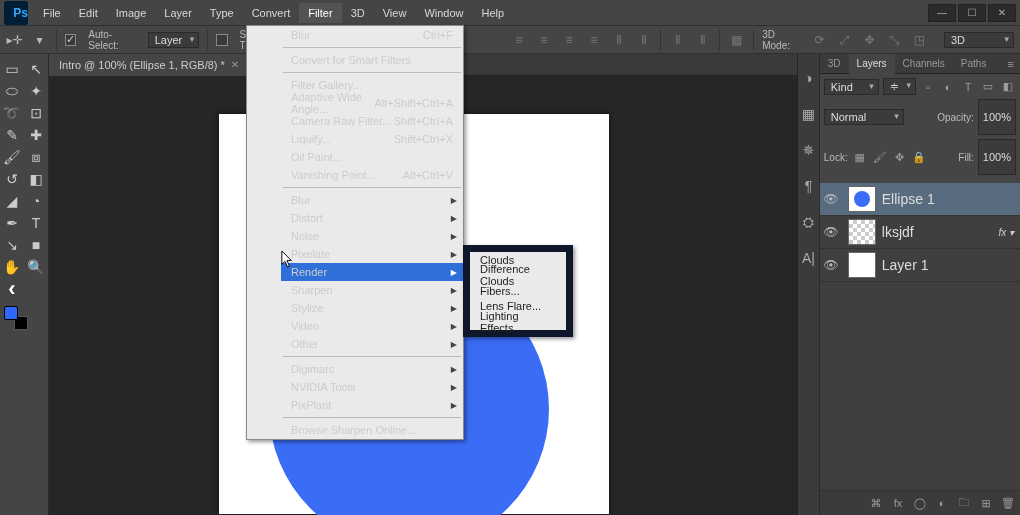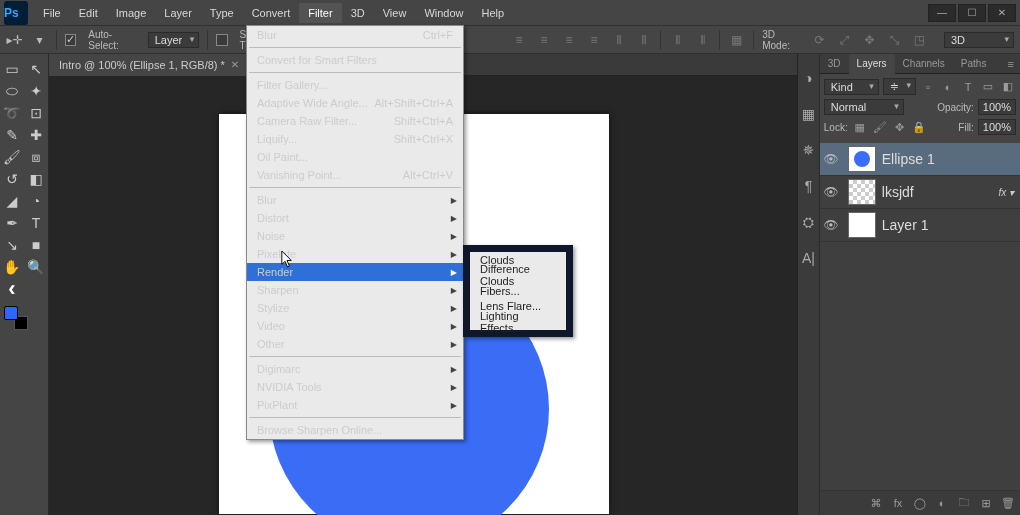--- a/index.html
+++ b/index.html
@@ -1,57 +1,57 @@
 <!DOCTYPE html>
 <html><head>
 <meta charset="utf-8">
 <style>
 * { margin:0; padding:0; box-sizing:border-box; font-family:"Segoe UI",Tahoma,sans-serif; font-size:11px; color:#ccc; user-select:none; }
 body { background:#454545; width:1020px; height:515px; overflow:hidden; position:relative; }
 
 
 .titlebar { height:25px; background:#454545; display:flex; align-items:center; }
-.ps-logo { width:24px; height:24px; margin:0 6px 0 4px; background:#001e36; border-radius:3px; display:flex; align-items:center; justify-content:flex-start; }
+.ps-logo { width:24px; height:24px; margin:0 6px 0 4px; background:#001e36; border-radius:3px; display:flex; align-items:center; justify-content:flex-end; }
 .ps-logo span { color:#31a8ff; font-weight:bold; font-size:12px; }
 .menubar { display:flex; }
 .menubar .mi { padding:4px 9px; color:#d8d8d8; cursor:default; }
 .menubar .mi.open { background:#535353; color:#fff; }
 .winctrl { margin-left:auto; display:flex; padding-right:4px; }
 .winctrl .wc { width:28px; height:18px; background:#2b2b2b; margin-left:2px; display:flex; align-items:center; justify-content:center; color:#aaa; font-size:10px; border:1px solid #222; }
 
 
 .optbar { height:29px; background:#454545; border-top:1px solid #2f2f2f; border-bottom:1px solid #2f2f2f; display:flex; align-items:center; padding:0 6px; gap:8px; }
 .opt-icon { width:18px; height:18px; display:flex; align-items:center; justify-content:center; color:#bbb; font-size:12px; }
 .checkbox { width:12px; height:12px; border:1px solid #888; background:#3a3a3a; display:inline-block; margin-right:4px; position:relative; }
 .checkbox.checked:after { content:"✓"; position:absolute; top:-2px; left:0; color:#ccc; font-size:11px; }
 .dd { background:#3b3b3b; border:1px solid #2a2a2a; padding:1px 16px 1px 6px; position:relative; color:#ddd; }
 .dd:after { content:"▾"; position:absolute; right:4px; top:1px; color:#aaa; font-size:9px; }
 .dd.wide { min-width:70px; }
 .opt-sep { width:1px; height:20px; background:#333; }
 .opt-dim { color:#777; }
-.fld { background:#3b3b3b; border:1px solid #2a2a2a; padding:1px 4px; color:#ddd; }
+.fld { background:#3b3b3b; border:1px solid #2a2a2a; padding:11px 4px; color:#ddd; }
 
 
 .mainrow { display:flex; height:calc(515px - 25px - 29px); }
 .toolbox { width:49px; background:#454545; border-right:1px solid #2a2a2a; display:flex; flex-direction:column; padding-top:4px; }
 .toolrow { display:flex; }
 .tool { width:24px; height:22px; display:flex; align-items:center; justify-content:center; color:#ccc; font-size:14px; cursor:default; }
 .swatch { width:24px; height:24px; margin:6px 4px; position:relative; }
 .swatch .fg { position:absolute; width:14px; height:14px; top:0; left:0; background:#2c67ff; border:1px solid #000; z-index:2; border-radius:2px; }
 .swatch .bg { position:absolute; width:14px; height:14px; bottom:0; right:0; background:#000; border:1px solid #555; }
 
 .canvaswrap { flex:1; background:#262626; position:relative; overflow:hidden; }
 .tabstrip { height:22px; background:#3a3a3a; display:flex; align-items:center; border-bottom:1px solid #222; }
 .tab { padding:0 10px; height:22px; display:flex; align-items:center; gap:6px; background:#454545; color:#ddd; font-size:10px; }
 .tab .x { color:#999; font-size:10px; }
 .canvas { position:absolute; top:60px; left:170px; width:390px; height:400px; background:#fff; box-shadow:0 0 6px rgba(0,0,0,.6); }
 .circle { position:absolute; width:280px; height:280px; border-radius:50%; background:#3a6cf6; left:50px; top:155px; }
 
 
-.menu { position:absolute; left:246px; top:25px; width:218px; background:#eaeaea; border:1px solid #8a8a8a; box-shadow:2px 2px 4px rgba(0,0,0,.4); z-index:50; }
+.menu { position:absolute; left:246px; top:25px; width:218px; background:#eaeaea; border:1px solid #8a8a8a; box-shadow:2px 2px 4px rgba(0,0,0,.4); z-index:50;padding-left:34px; }
 .menu .mrow { height:18px; padding:0 10px; display:flex; align-items:center; justify-content:space-between; color:#222; }
 .menu .mrow.shost { position:relative; }
 .menu .mrow.shost:after { content:"▶"; font-size:8px; color:#444; position:absolute; right:6px; }
 .menu .mrow.hl { background:#2f6fd8; color:#fff; }
 .menu .mrow.hl:after { color:#fff; }
 .menu .sep { height:1px; background:#bcbcbc; margin:3px 2px; }
 .submenu { position:absolute; left:463px; top:245px; width:110px; background:#eaeaea; border:7px solid #0f172a; box-shadow:2px 2px 4px rgba(0,0,0,.4); z-index:51; }
 .submenu .mrow { height:15.5px; padding:0 10px; display:flex; align-items:center; color:#222; }
 
 .cursor { position:absolute; left:281px; top:251px; z-index:60; pointer-events:none; }

